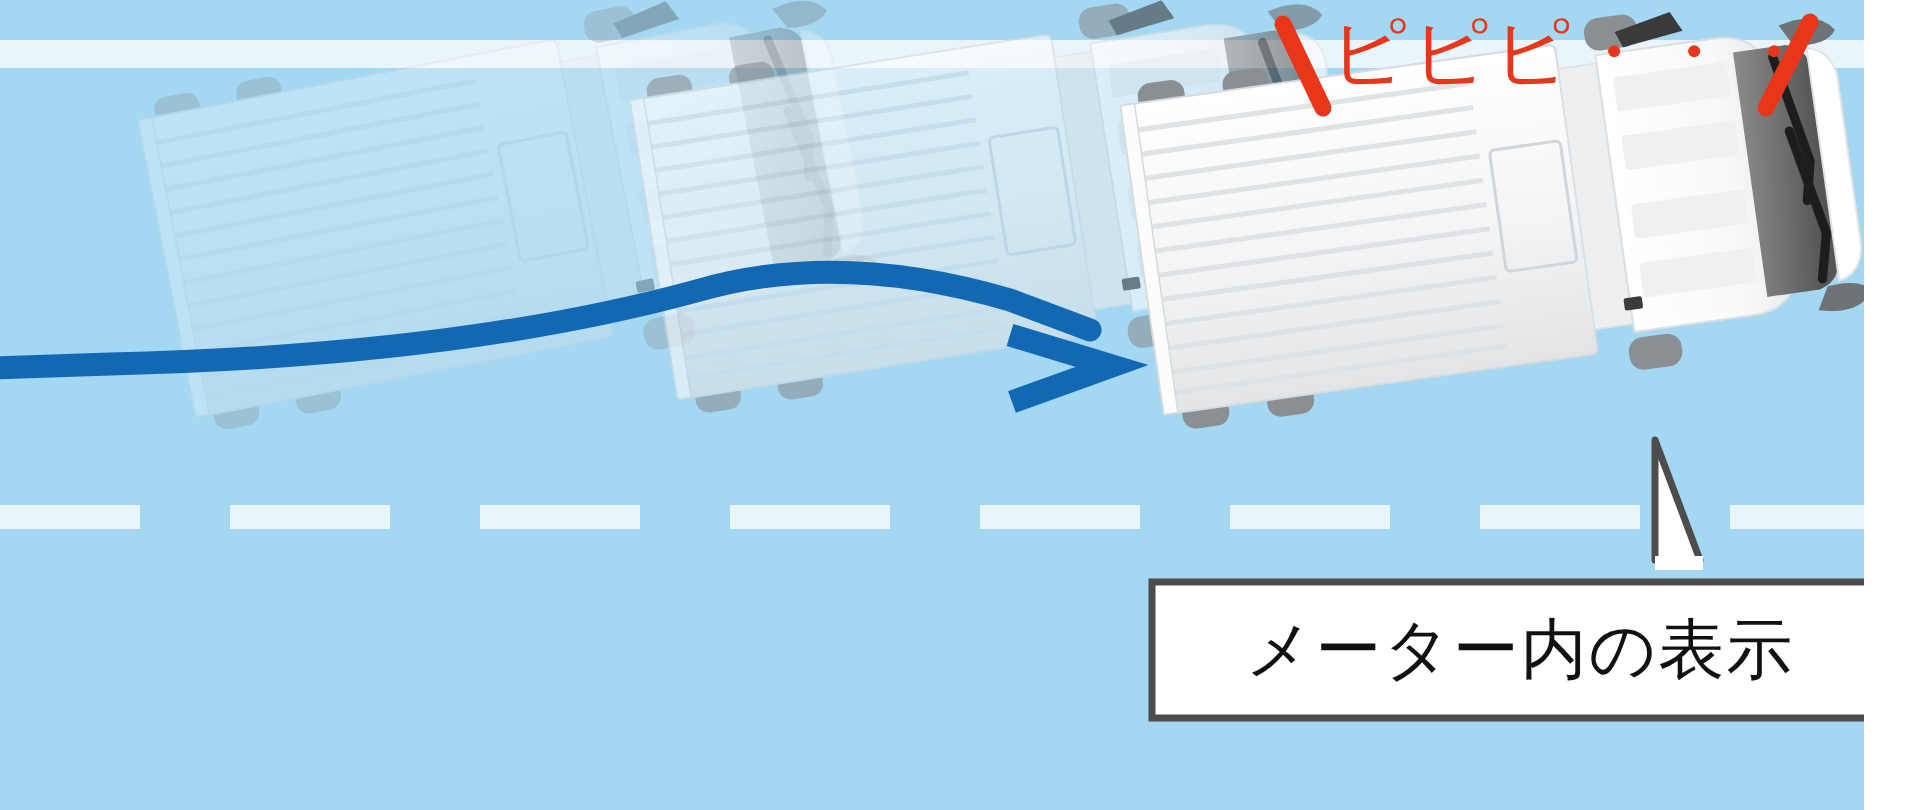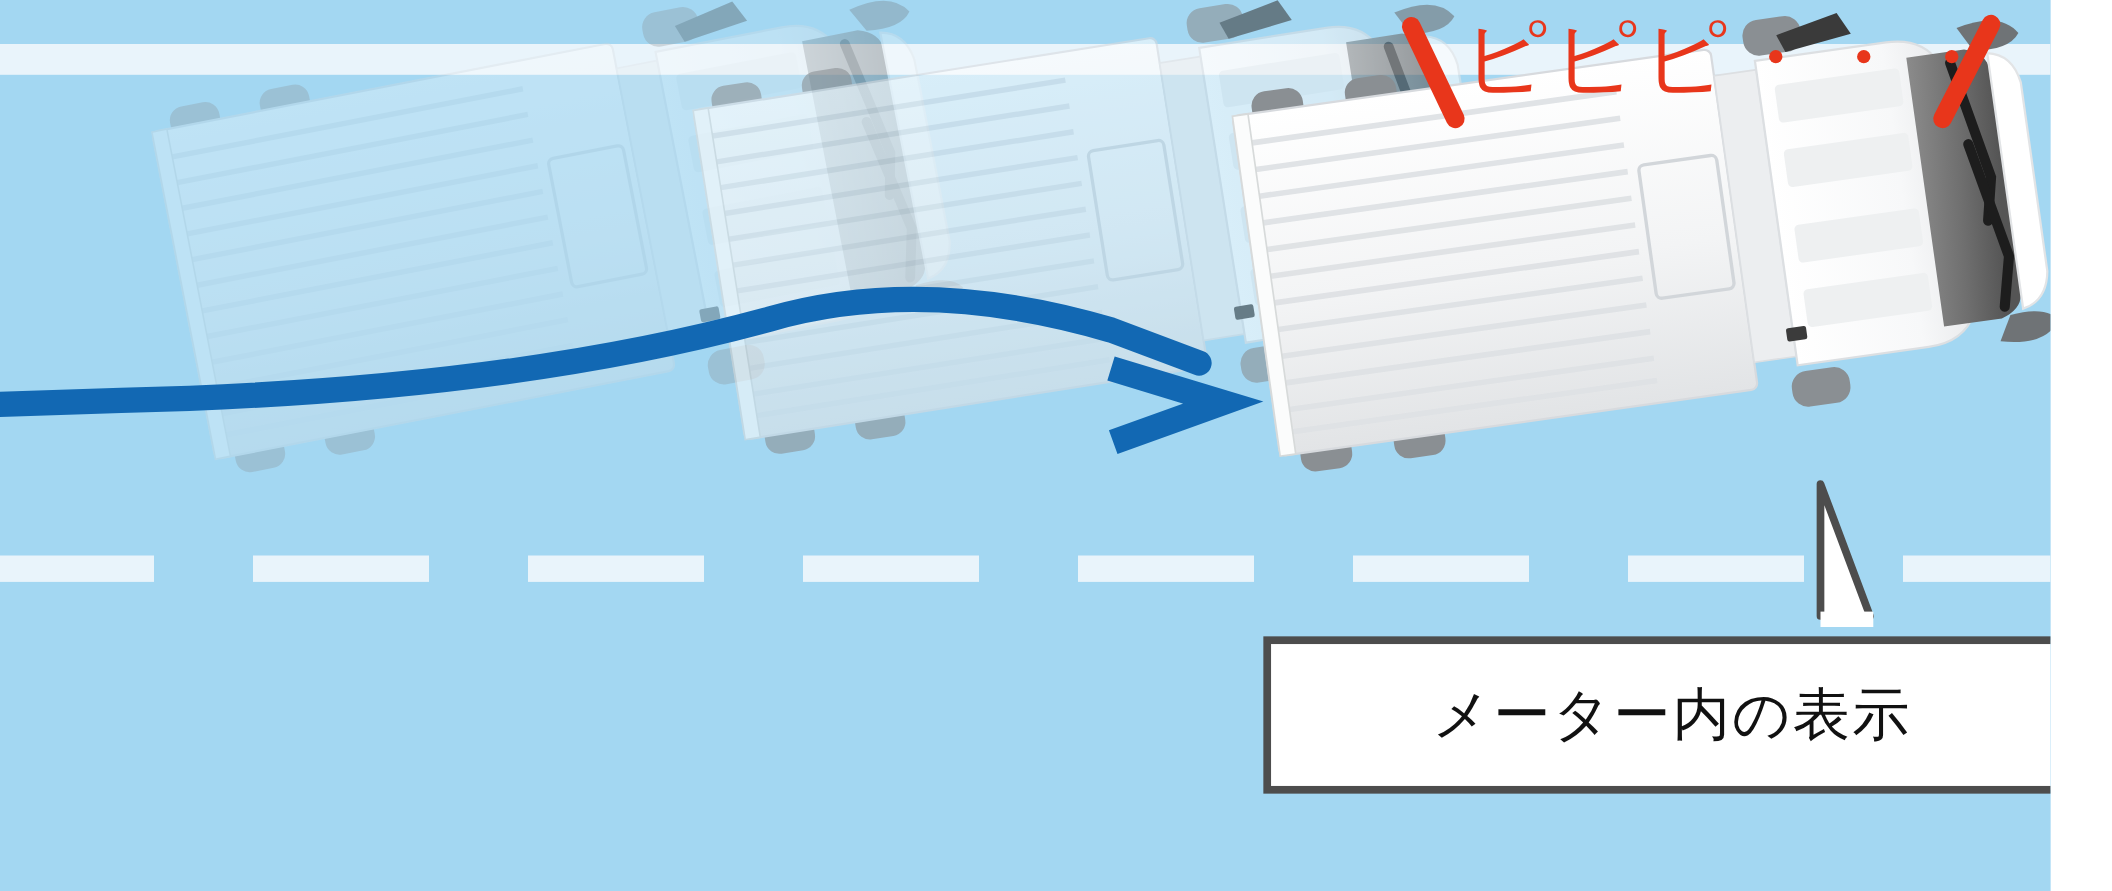--- a/index.html
+++ b/index.html
@@ -26,21 +26,21 @@
   }
   .callout-text {
     position: absolute;
     left: 1155px;
     top: 585px;
     width: 730px;
     height: 130px;
     display: flex;
     align-items: center;
     justify-content: center;
-    font-size: 52px;
+    font-size: 66px;
     letter-spacing: 2px;
     color: #111111;
     font-family: "DejaVu Sans", "Liberation Sans", sans-serif;
     white-space: nowrap;
     pointer-events: none;
   }
   .beep-text {
     position: absolute;
     left: 1330px;
     top: 14px;

